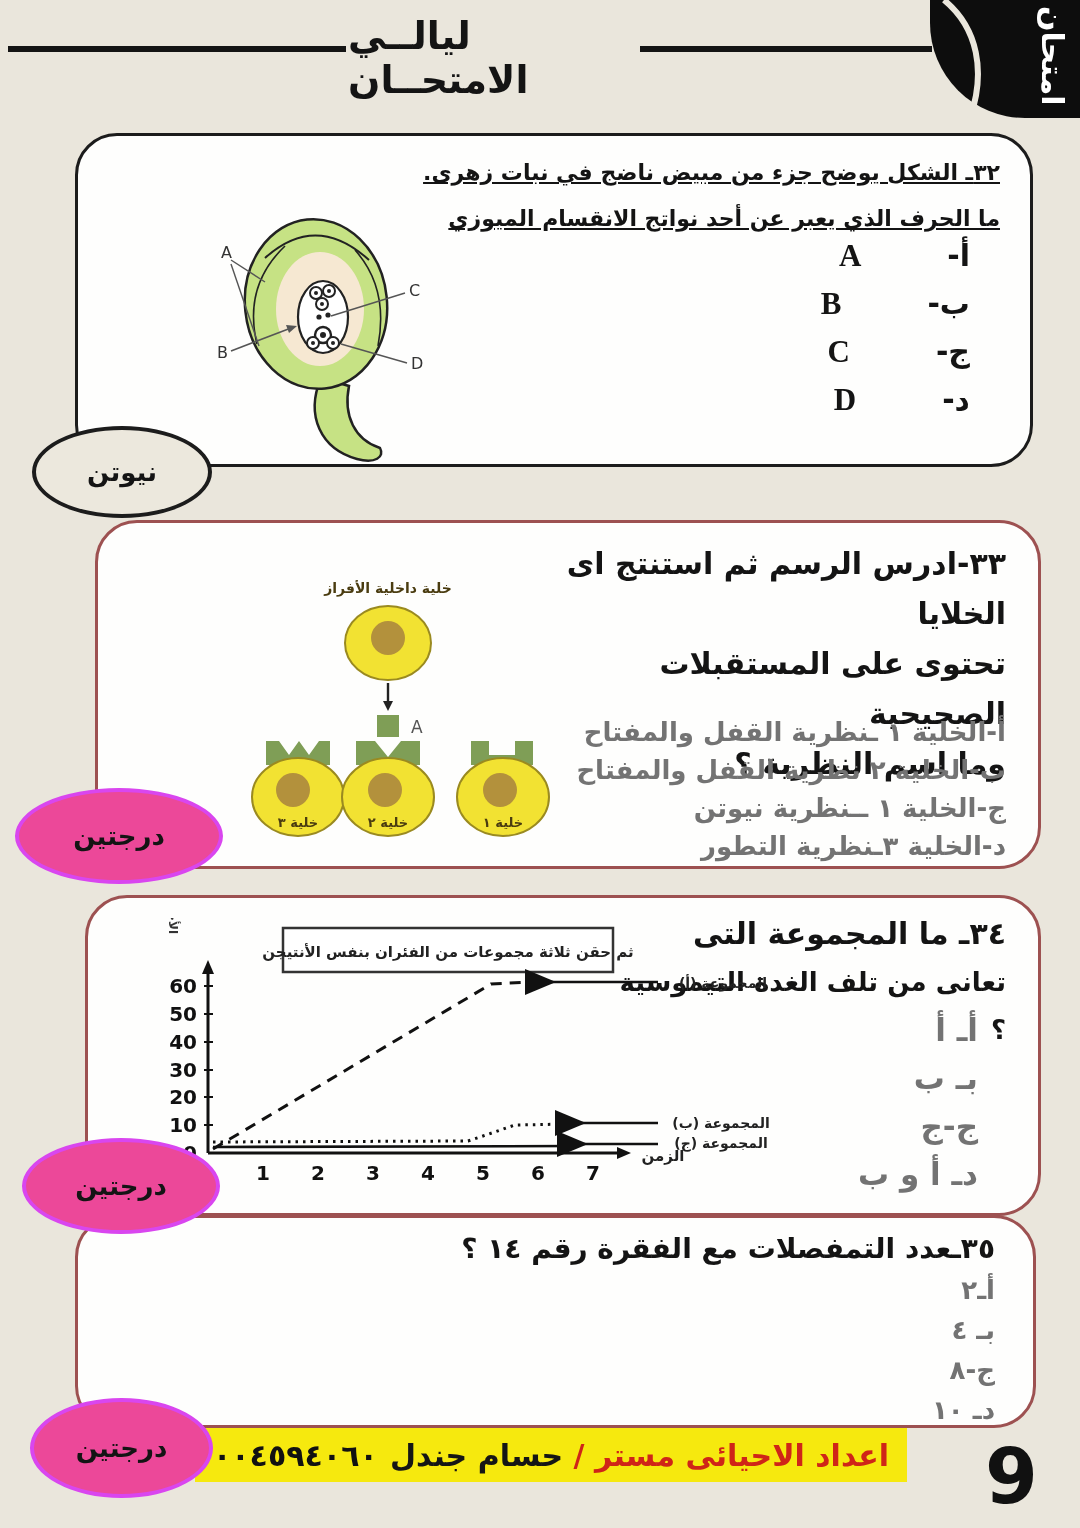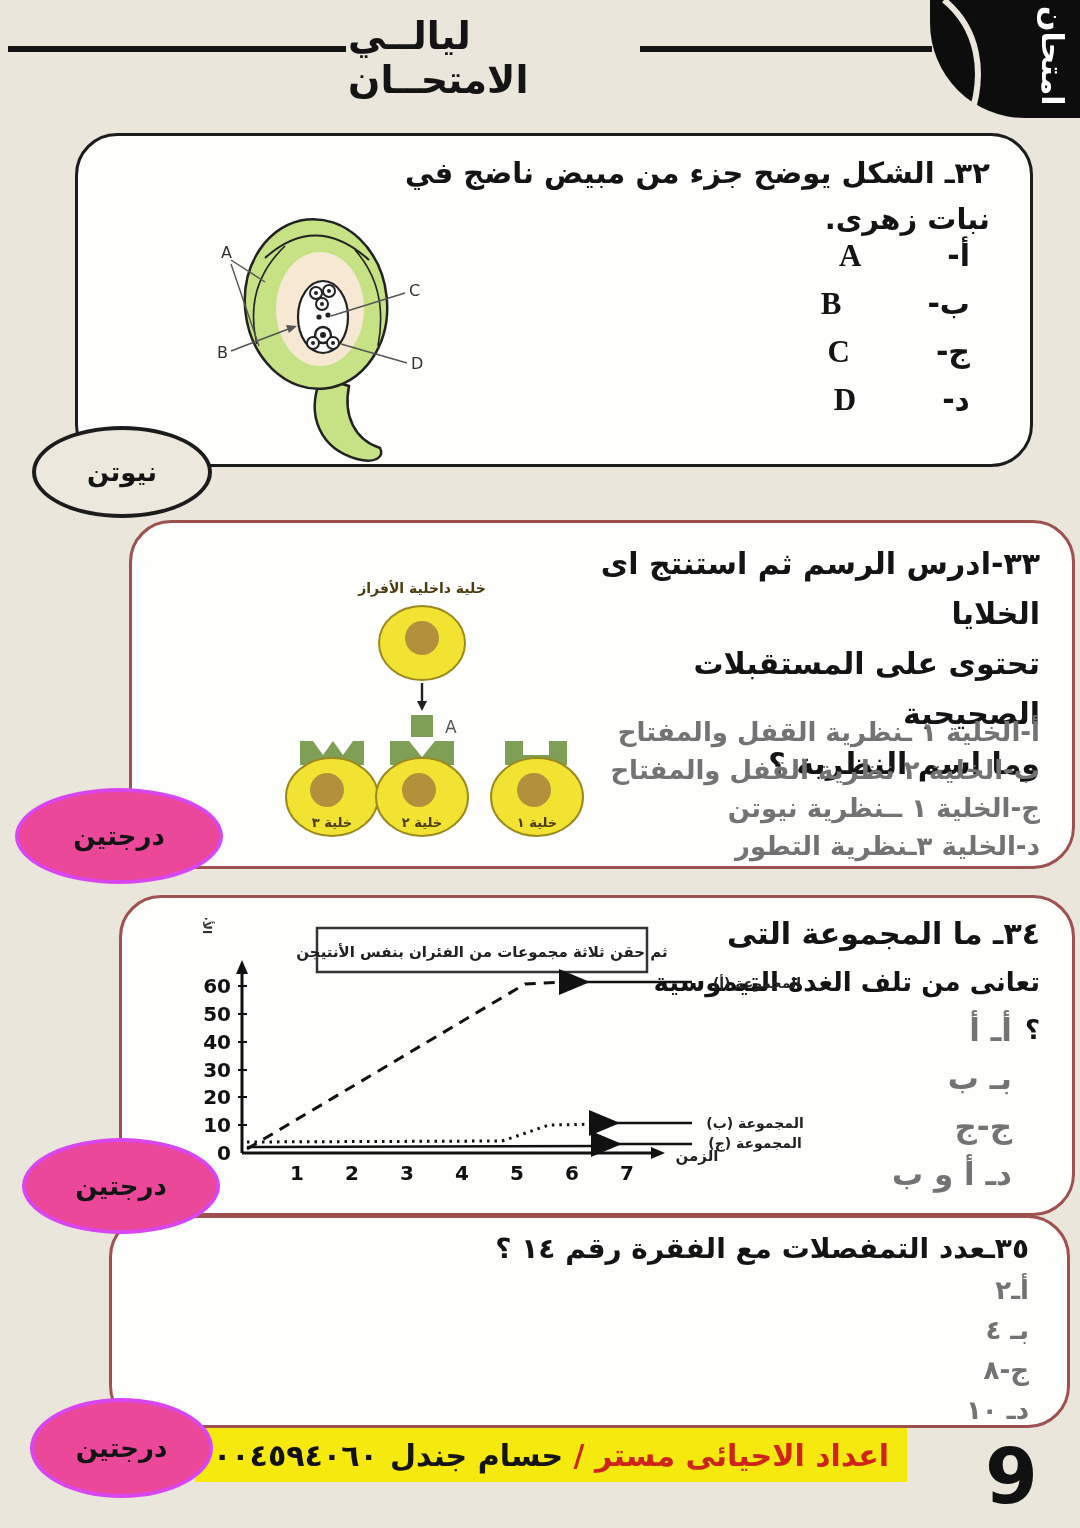--- a/index.html
+++ b/index.html
@@ -14,21 +14,21 @@
     font-size:38px;font-weight:bold;color:#141414;direction:rtl;}
   #badge{position:absolute;top:0;right:0;width:150px;height:118px;background:#0d0d0d;
     border-bottom-left-radius:95px;}
   #badge svg{position:absolute;left:0;top:0;}
   #badge .vtxt{position:absolute;top:6px;right:10px;color:#fff;font-weight:bold;font-size:30px;
     writing-mode:vertical-rl;letter-spacing:2px;}
 
   
   .qbox{position:absolute;background:#fefefd;border-radius:42px;}
   .qbox.black{border:3px solid #1c1c1c;}
-  .qbox.red{border:3px solid #9d5151;margin-left:34px;}
+  .qbox.red{border:3px solid #9d5151;}
   .qtext{position:absolute;direction:rtl;text-align:right;color:#141414;font-weight:bold;}
 
   
   .oval{position:absolute;border-radius:50%;display:flex;align-items:center;justify-content:center;
     font-weight:bold;font-size:26px;color:#141414;z-index:6;}
   .oval.black{border:4px solid #1c1c1c;background:#ece8dd;}
   .oval.red{border:4px solid #d946ef;background:#ec4899;}
 
   
   .optrow{display:flex;direction:rtl;align-items:baseline;gap:86px;height:48px;}
@@ -58,22 +58,23 @@
   <div id="hdr-title">ليالــي الامتحــان</div>
   <div id="rule-right" class="rule"></div>
   <div id="badge">
     <svg width="150" height="118" viewBox="0 0 150 118">
       <path d="M14,0 C48,28 56,72 40,118" fill="none" stroke="#eae6dc" stroke-width="6"></path>
     </svg>
     <div class="vtxt">امتحان</div>
   </div>
 
   <div class="qbox black" style="left:75px;top:133px;width:952px;height:328px;">
-    <div class="qtext" style="right:40px;top:14px;font-size:29px;line-height:46px;width:640px;">
+    <div class="qtext" style="right:30px;top:14px;font-size:22px;line-height:46px;width:640px;text-decoration:underline;">
       <div>٣٢ـ الشكل يوضح جزء من مبيض ناضج في نبات زهرى.</div>
+      <div>ما الحرف الذي يعبر عن أحد نواتج الانقسام الميوزي</div>
     </div>
 
     <div style="position:absolute;right:60px;top:102px;">
       <div class="optrow">
         <span class="ar">أ-</span>
         <span class="lat">A</span>
       </div>
       <div class="optrow">
         <span class="ar">ب-</span>
         <span class="lat">B</span>

